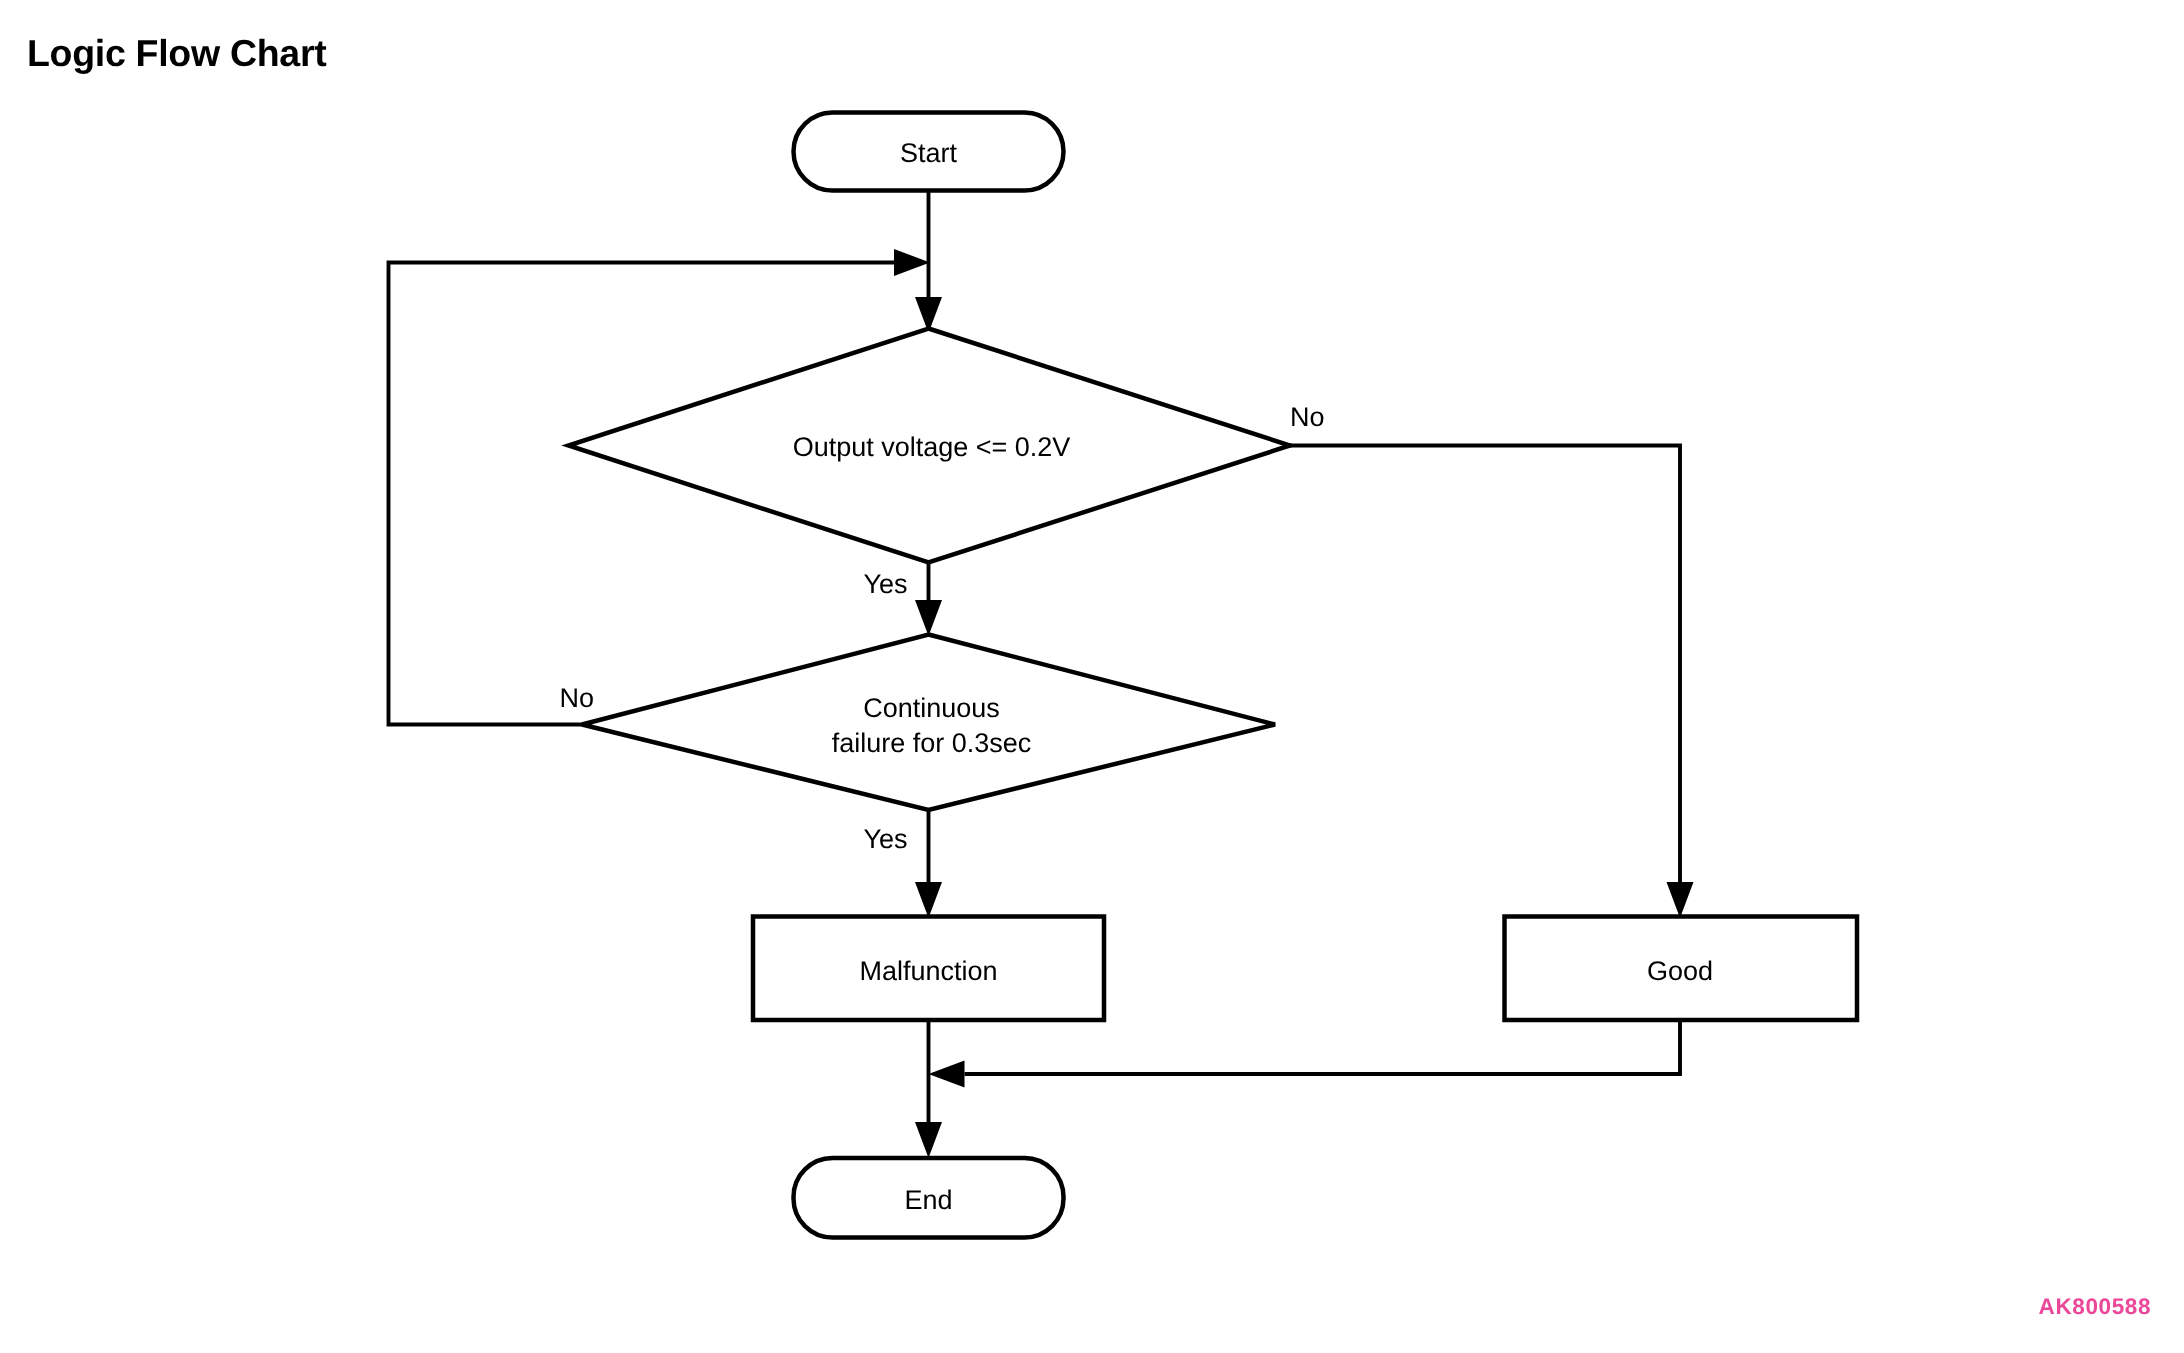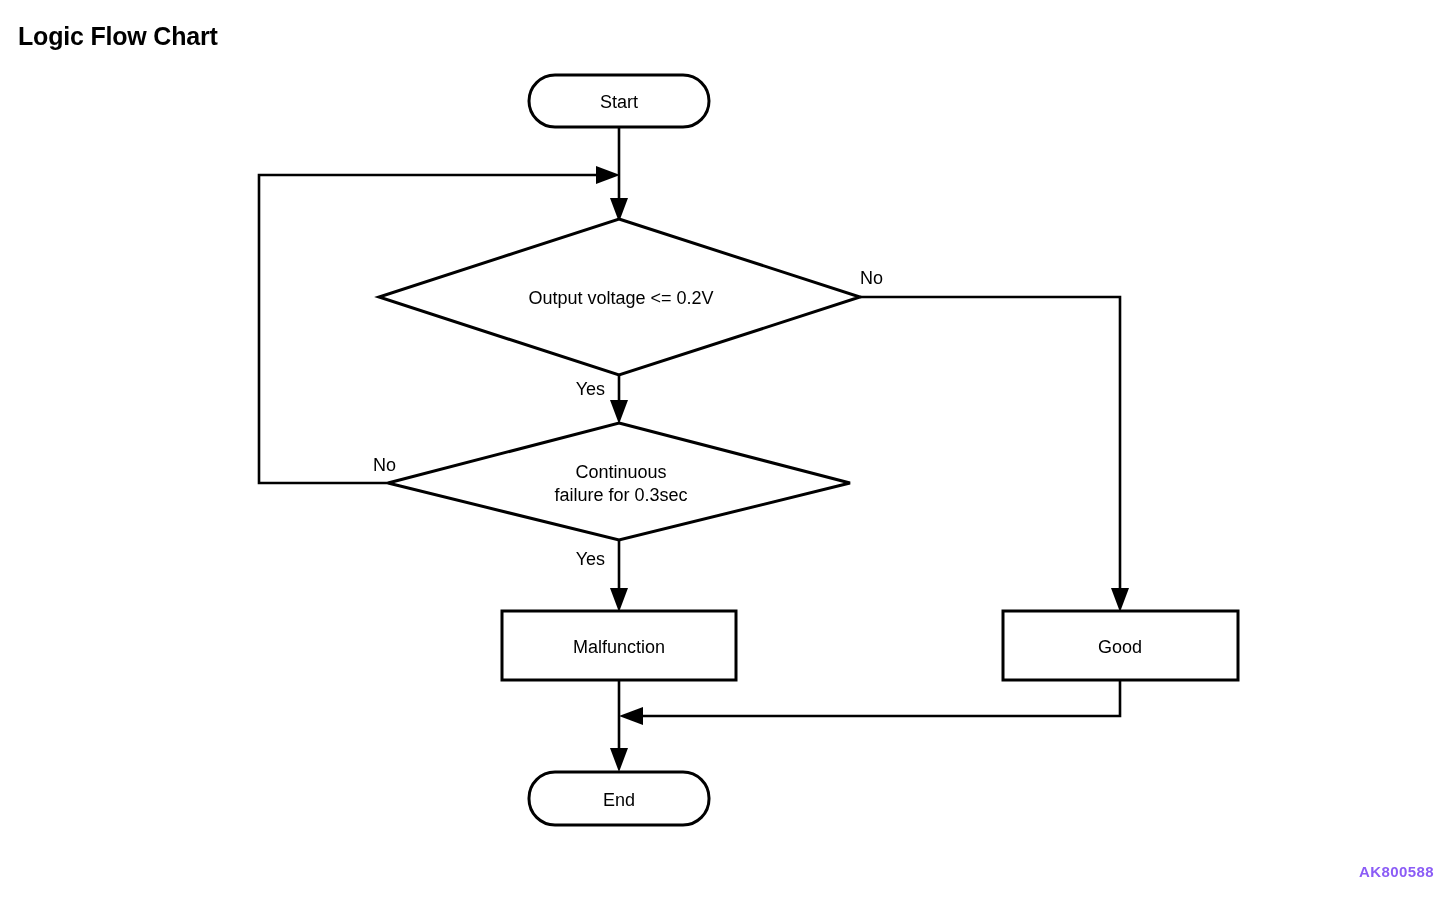--- a/index.html
+++ b/index.html
@@ -33,21 +33,21 @@
     width: 1456px;
     height: 902px;
   }
   #figure-code {
     position: absolute;
     right: 22px;
     bottom: 22px;
     font-size: 15px;
     font-weight: bold;
     letter-spacing: 0.4px;
-    color: #8b5cf6;
+    color: #ec4899;
   }
   svg text {
     font-family: "Liberation Sans", sans-serif;
     fill: #000000;
   }
   .node-label {
     font-size: 18px;
   }
   .edge-label {
     font-size: 18px;

